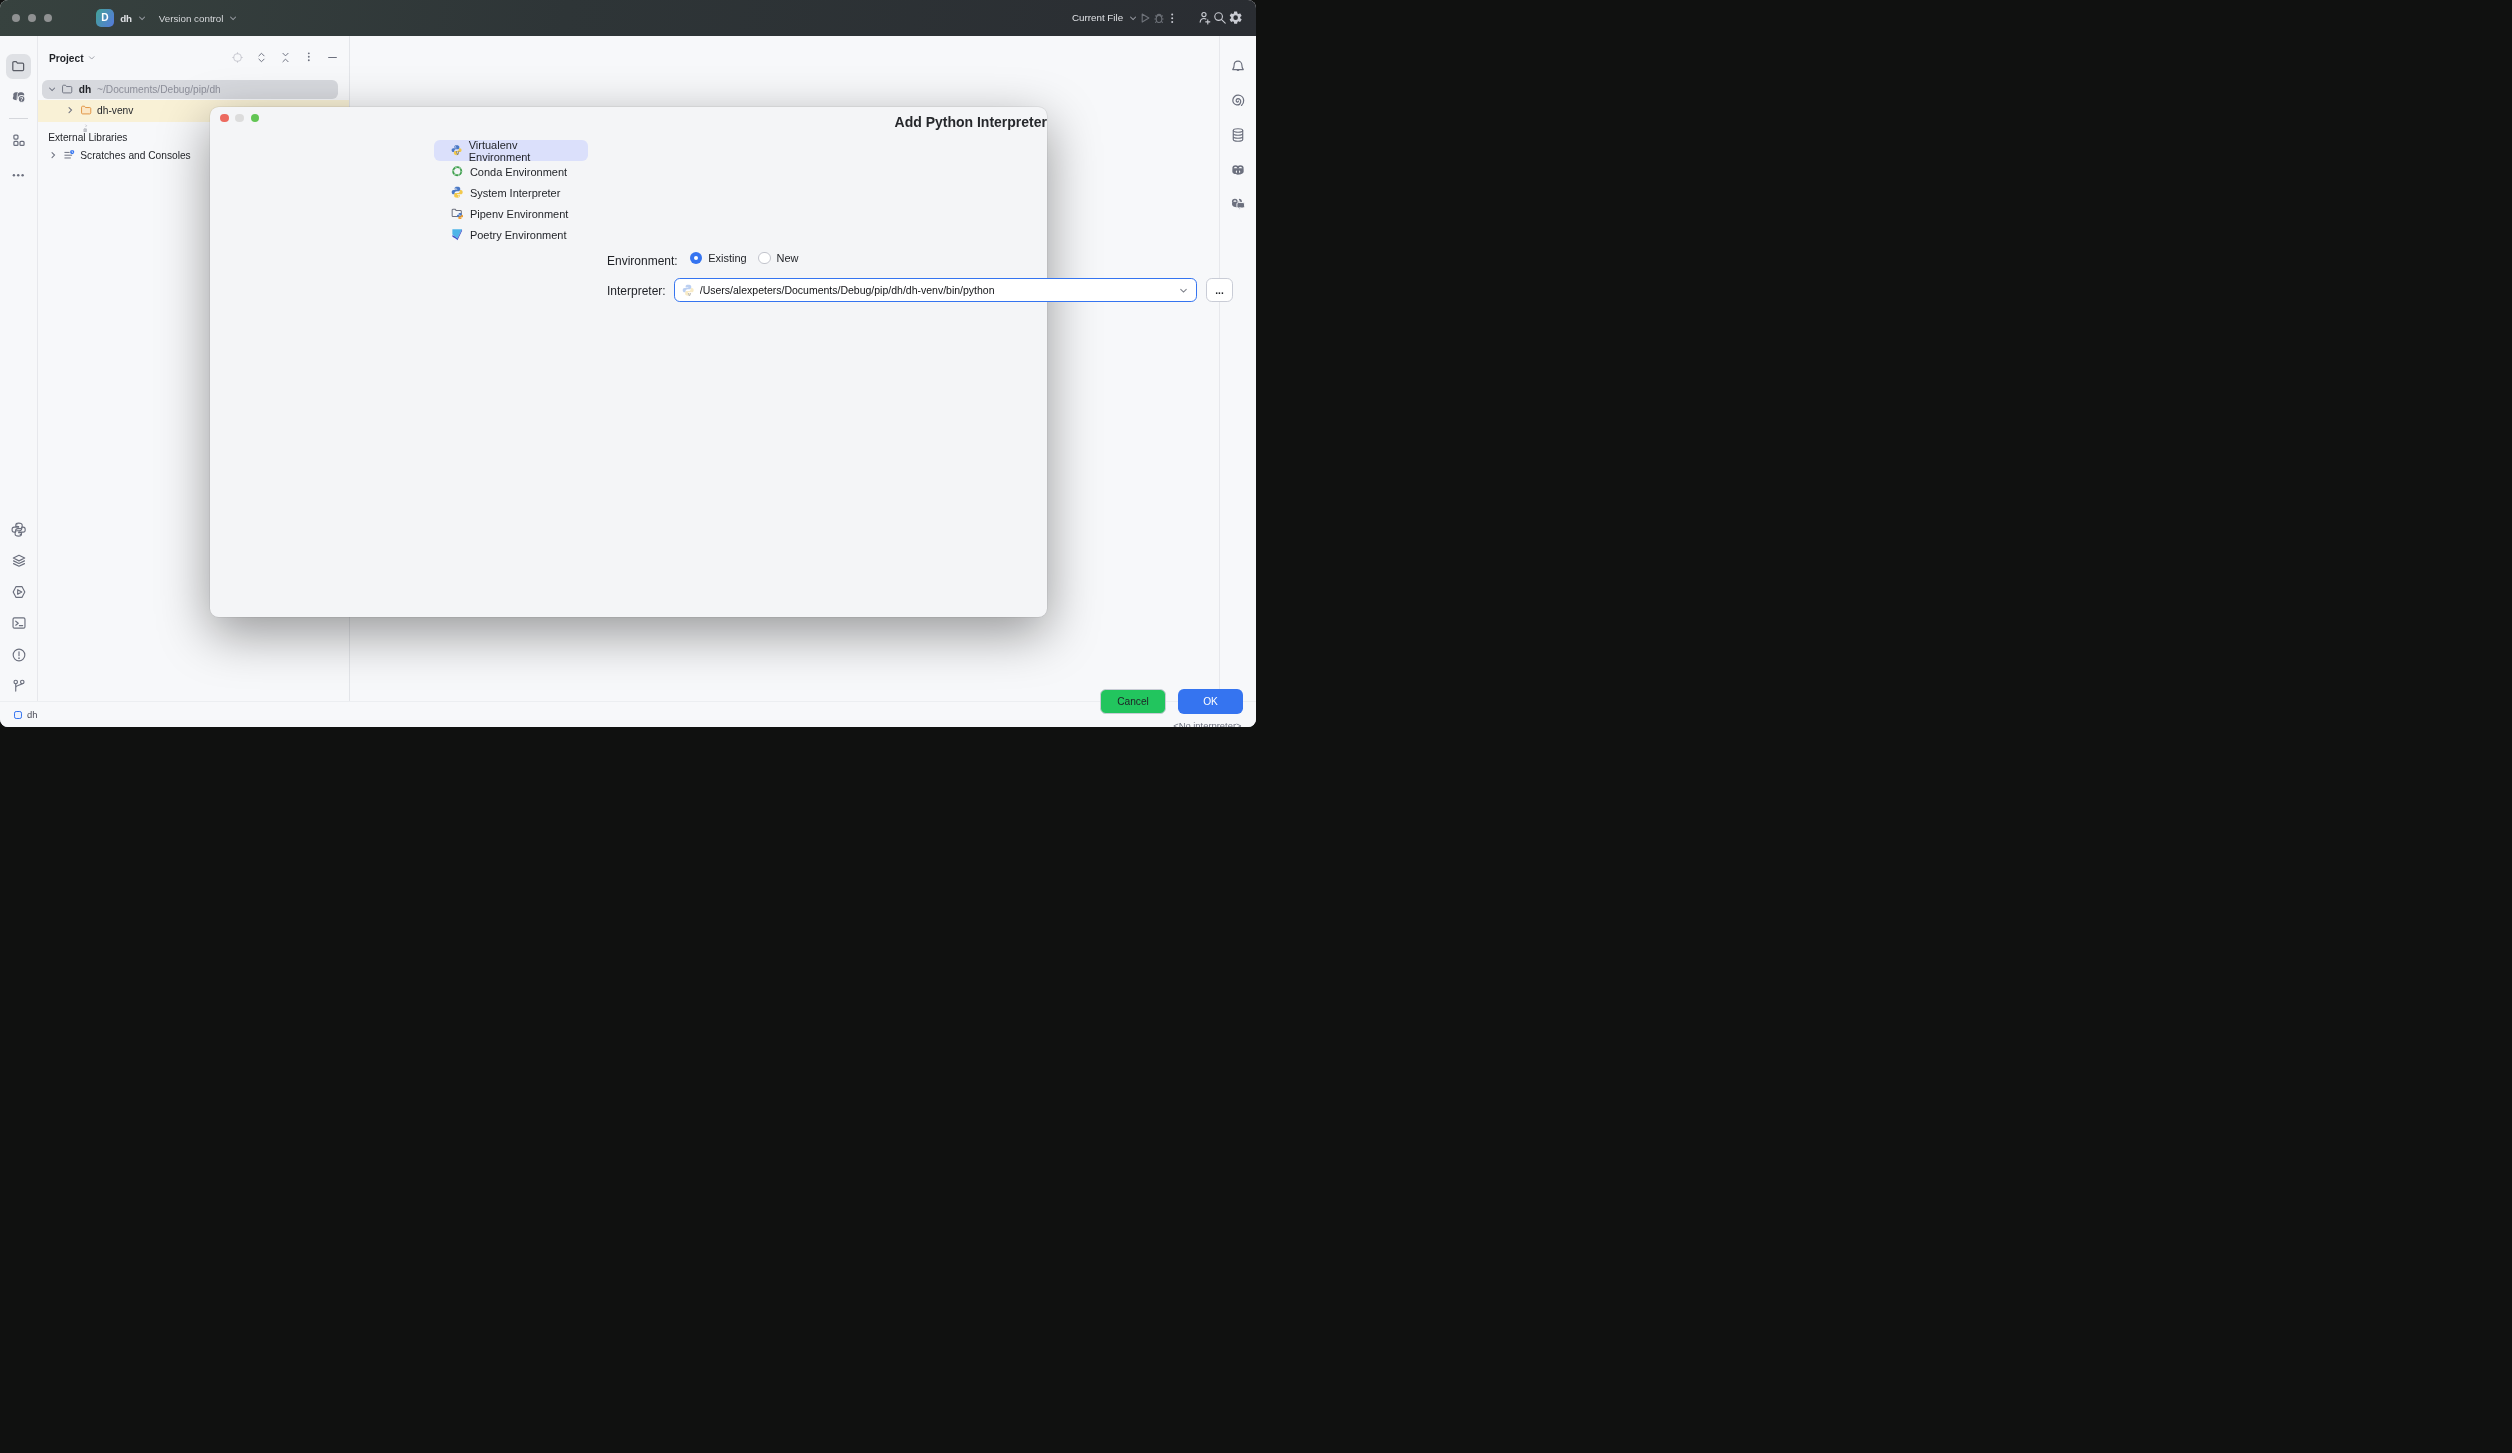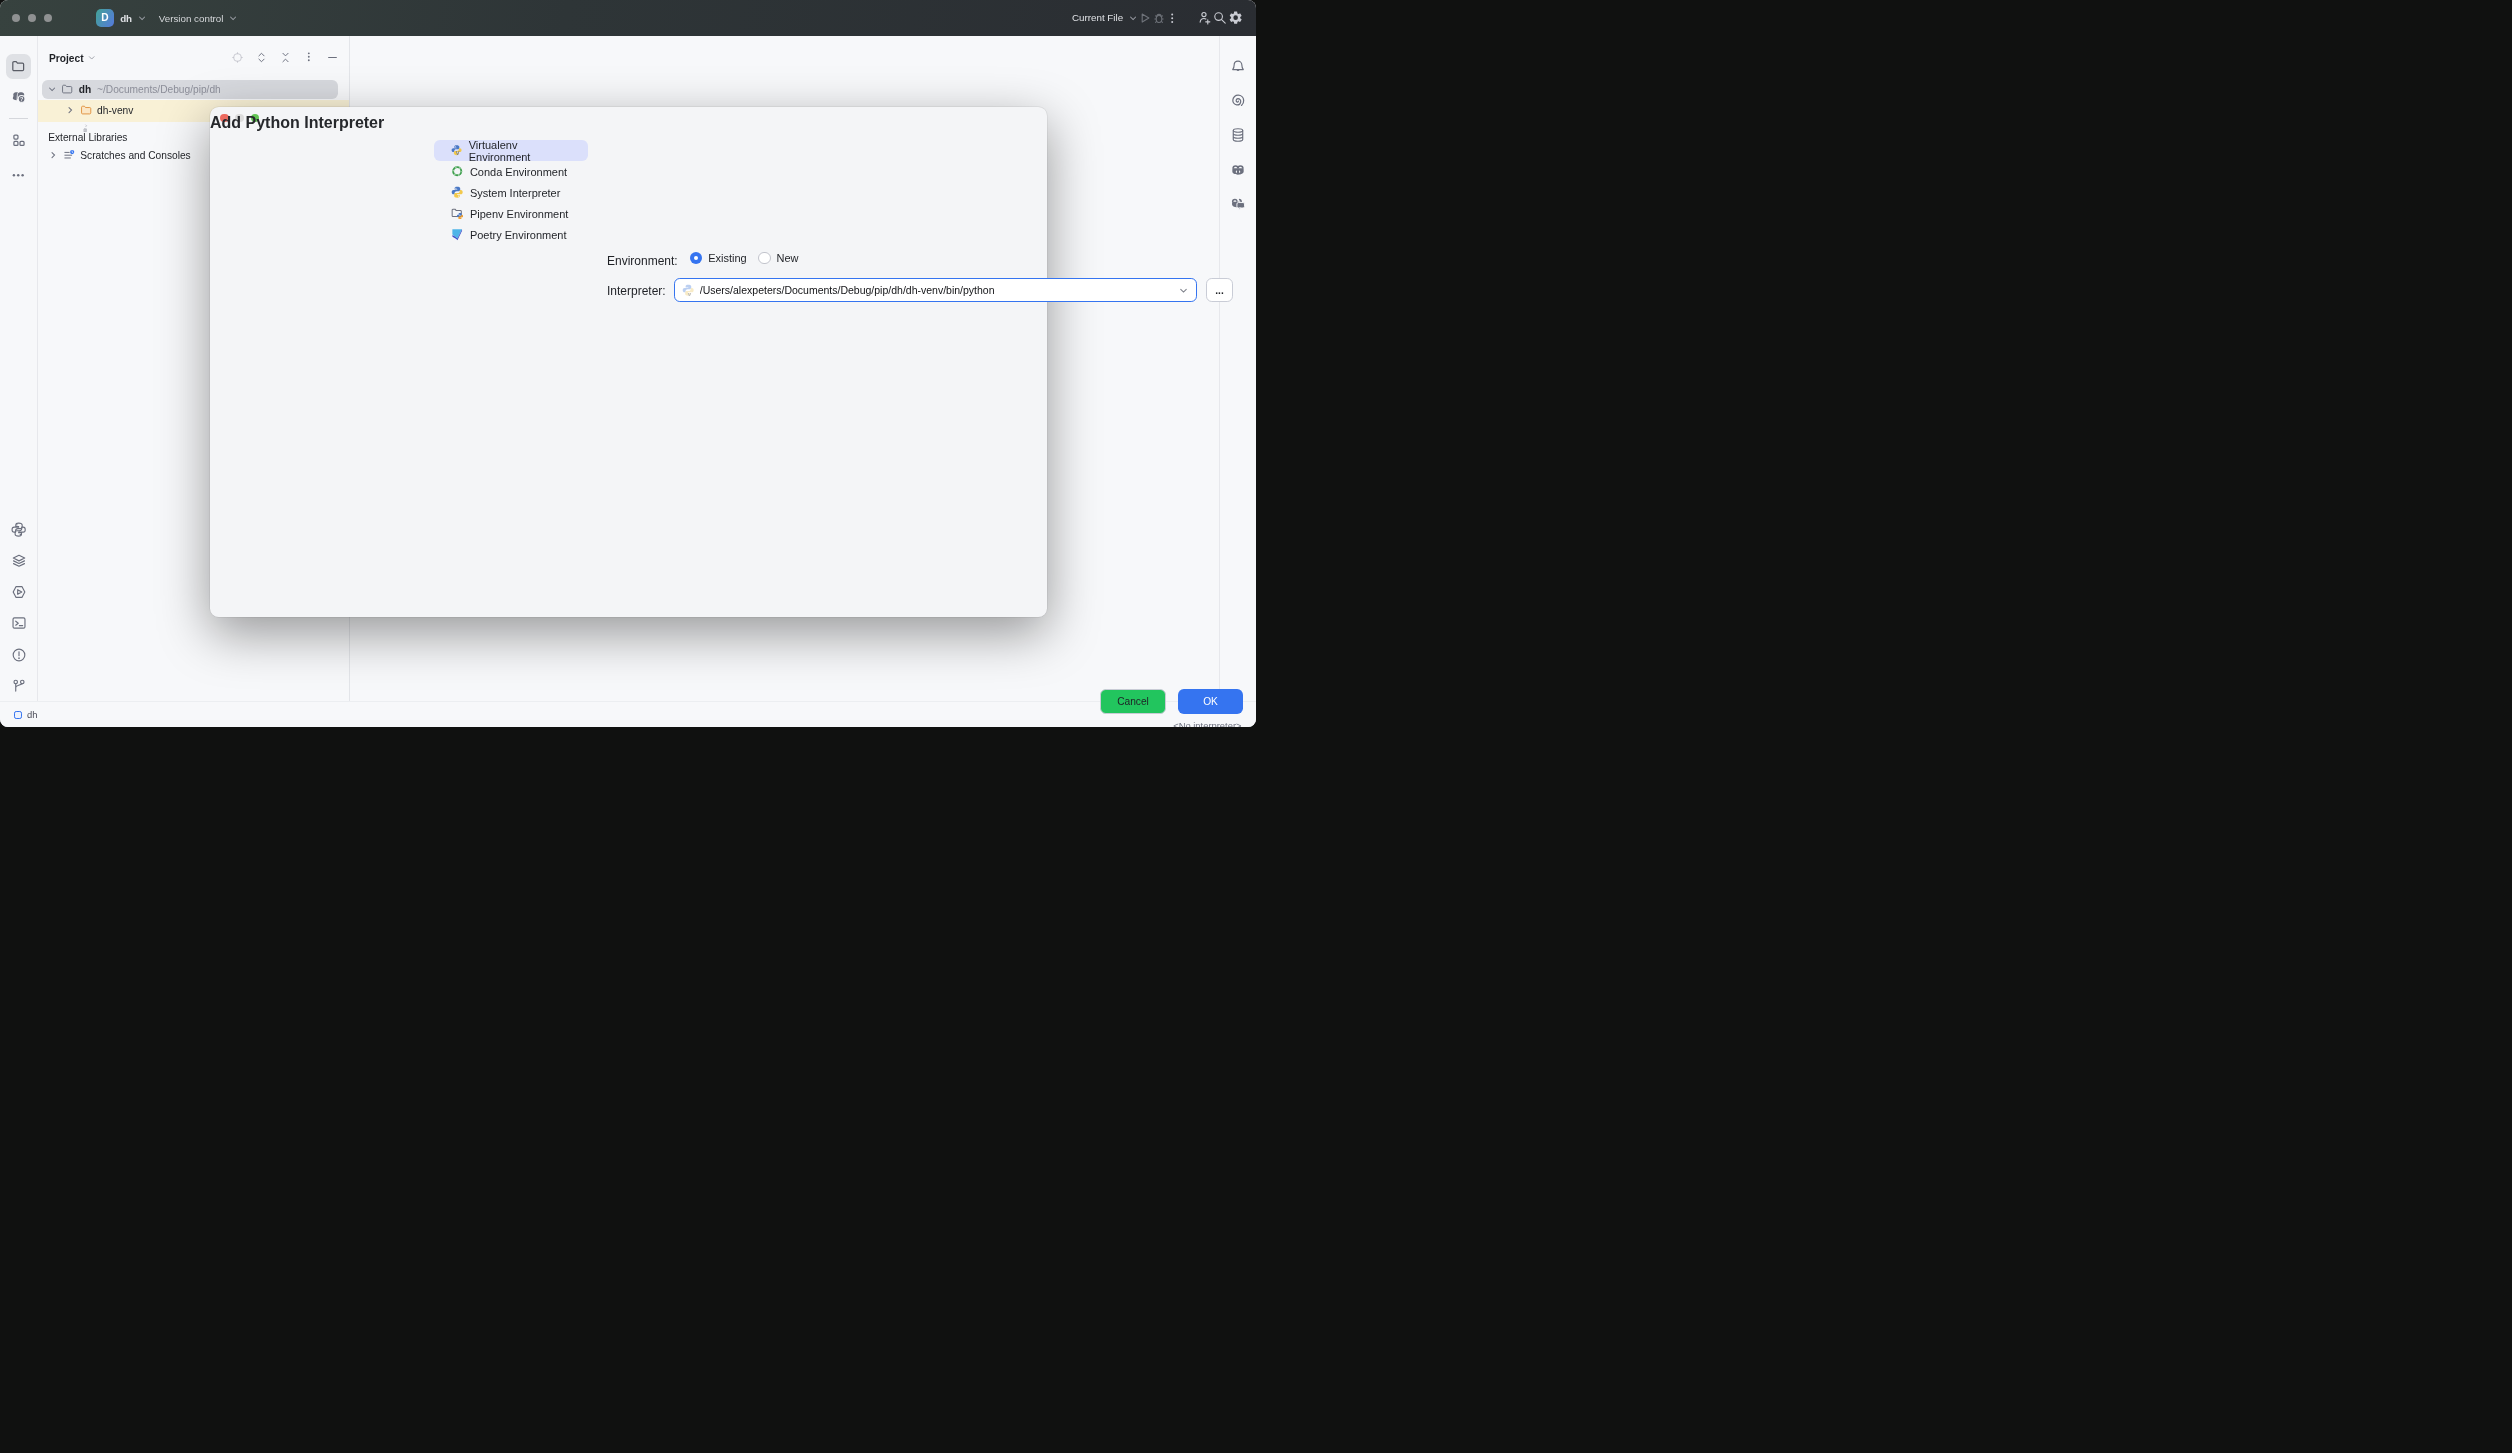--- a/index.html
+++ b/index.html
@@ -52,21 +52,21 @@
   #status-left { display:flex; align-items:center; gap:5.1px; margin-left:14px; }
   .module-chip { width:8px; height:8px; border:1.1px solid #3574f0; border-radius:2.2px; background:#edf2fd; }
   #status-right { margin-left:auto; margin-right:14.5px; display:flex; align-items:center; gap:8.7px; color:#6c707e;flex-direction:column; }
 
   
   #dialog { position:absolute; left:210px; top:107px; width:837px; height:510px; background:#f4f5f7;
     border-radius:8.7px; box-shadow:0 16px 51px rgba(0,0,0,.40), 0 0 0 0.7px rgba(0,0,0,.07); }
   #dlg-titlebar { position:absolute; left:0; top:0; right:0; height:23px; }
   .dlg-dots { position:absolute; left:10.2px; top:6.5px; display:flex; gap:6.5px; }
   .ddot { width:8.7px; height:8.7px; border-radius:50%; }
-  #dlg-title { position:absolute; left:0; right:0; top:6.5px; text-align:left; font-size:16px; font-weight:bold; color:#26282c; }
+  #dlg-title { position:absolute; left:0; right:0; top:6.5px; text-align:right; font-size:14px; font-weight:bold; color:#26282c; }
   #dlg-list { position:absolute; left:224px; top:33px; width:154px; }
   .dlg-item { height:21px; display:flex; align-items:center; gap:6.5px; padding:0 17px; border-radius:5.8px;
     font-size:11px; color:#1f2126; }
   .dlg-item.selected { background:#dbe0fb; }
   .form-label { position:absolute; left:397px; font-size:12px; color:#1f2126; }
   .radio-row { position:absolute; left:480px; top:145px; display:flex; align-items:center; gap:11.6px; font-size:11px; color:#1f2126; }
   .radio { width:12.4px; height:12.4px; border-radius:50%; background:#fff; border:0.7px solid #c2c4cc; margin-right:5.8px; }
   .radio.on { background:#3574f0; border:none; position:relative; }
   .radio.on::after { content:""; position:absolute; left:4px; top:4px; width:4.4px; height:4.4px; border-radius:50%; background:#fff; }
   .radio-opt { display:flex; align-items:center; }

